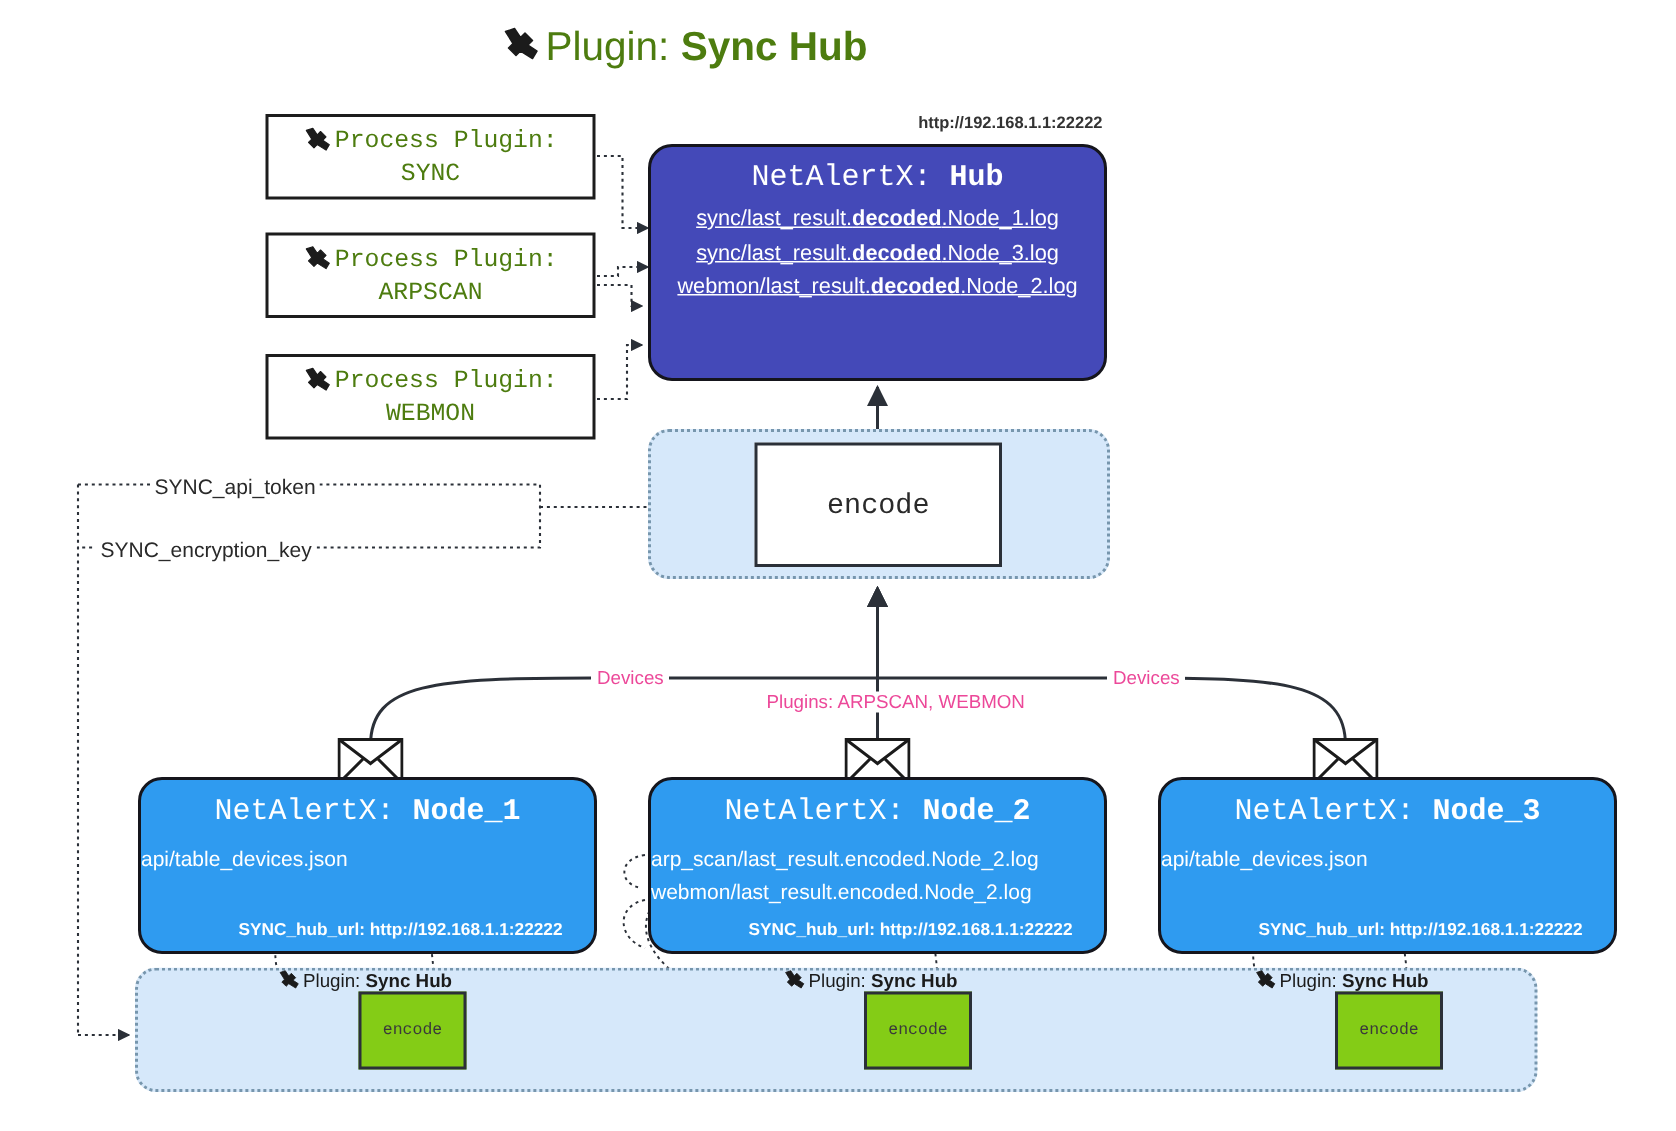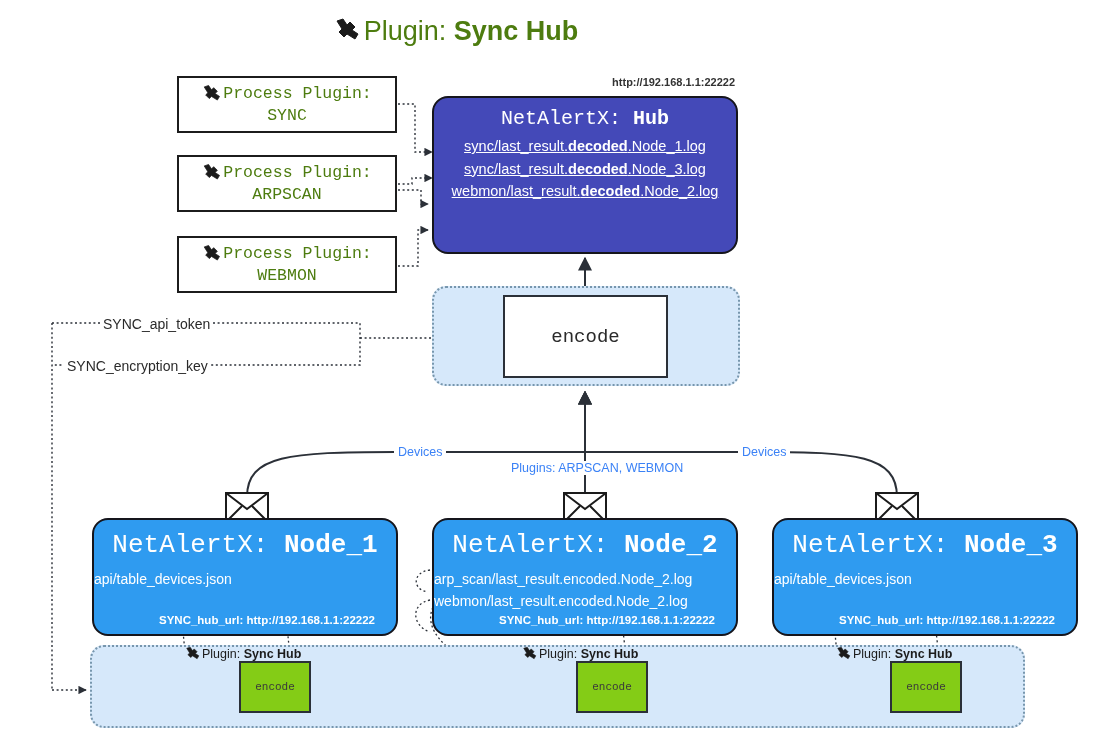--- a/index.html
+++ b/index.html
@@ -132,21 +132,21 @@
     color: #2a2a2a;
     background: #ffffff;
     padding: 0 3px;
     white-space: nowrap;
   }
 
   
   .elabel {
     position: absolute;
     font-size: 12.5px;
-    color: #3b82f6;
+    color: #ec4899;
     background: #ffffff;
     padding: 0 4px;
     white-space: nowrap;
     text-align: left;
   }
 
   
   .envelope {
     position: absolute;
     width: 44px; height: 31px;
@@ -159,21 +159,21 @@
     background: #2f9bf0;
     border: 2px solid #15151c;
     border-radius: 16px;
     color: #ffffff;
     padding-top: 10px;
     height: 118px;
   }
   .node .n-title {
     text-align: center;
     font-family: "Liberation Mono", "DejaVu Sans Mono", monospace;
-    font-size: 26px;
+    font-size: 20px;
     white-space: nowrap;
   }
   .node .n-title b { font-weight: bold; }
   .node .n-lines {
     margin-top: 10px;
     display: flex;
     flex-direction: column;
     gap: 4px;
   }
   .node .n-line {

